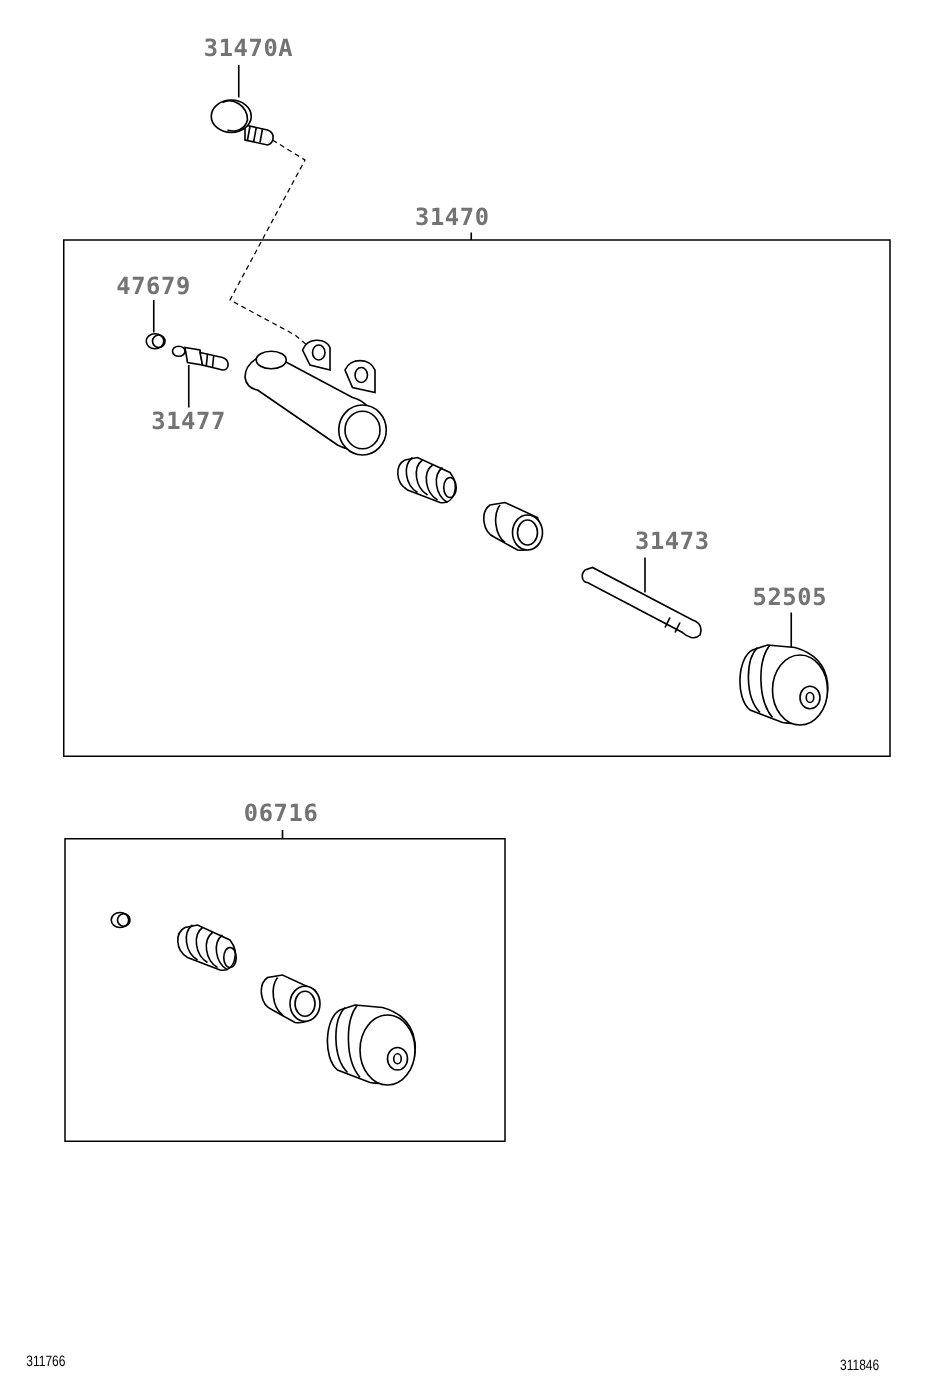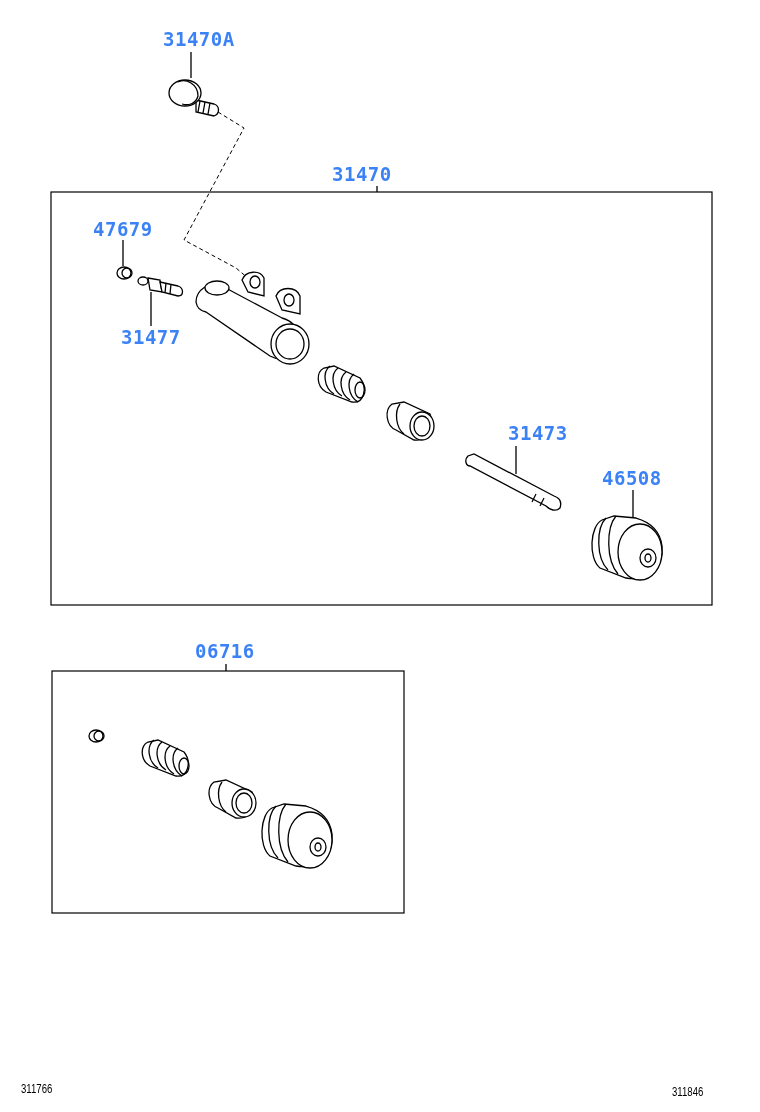--- a/index.html
+++ b/index.html
@@ -1,20 +1,20 @@
 <!DOCTYPE html>
 <html><head>
 <meta charset="utf-8">
 <style>
   html, body { margin:0; padding:0; background:#ffffff; }
   body { width:760px; height:1112px; position:relative; overflow:hidden;
          font-family:"DejaVu Sans Mono", "Liberation Mono", monospace; }
   #canvas { position:absolute; left:0; top:0; width:760px; height:1112px; }
   .part-label { position:absolute; font-family:"DejaVu Sans Mono","Liberation Mono",monospace;
-                font-weight:bold; font-size:19px; color:#3b82f6; letter-spacing:0.5px; line-height:1; }
+                font-weight:bold; font-size:19px; color:#737373; letter-spacing:0.5px; line-height:1; }
   .footer-code { position:absolute; font-family:"Liberation Sans","DejaVu Sans",sans-serif;
                  font-size:12px; color:#000; transform:scaleX(0.8); transform-origin:left top; }
   svg .ln { fill:none; stroke:#000; stroke-width:1.3; }
   svg .fl { fill:#fff; stroke:#000; stroke-width:1.3; }
   svg .dash { fill:none; stroke:#000; stroke-width:1; stroke-dasharray:4 3; }
   svg .box { fill:none; stroke:#000; stroke-width:1.2; }
 </style>
 </head>
 <body>
 
@@ -112,18 +112,18 @@
       <ellipse class="ln" cx="318" cy="847" rx="8" ry="9"></ellipse>
       <ellipse class="ln" cx="318" cy="847" rx="3" ry="4"></ellipse>
     </g>
   </svg>
 
   <div class="part-label" style="left:163px;top:30px">31470A</div>
   <div class="part-label" style="left:332px;top:165px">31470</div>
   <div class="part-label" style="left:93px;top:220px">47679</div>
   <div class="part-label" style="left:121px;top:328px">31477</div>
   <div class="part-label" style="left:508px;top:424px">31473</div>
-  <div class="part-label" style="left:602px;top:469px">46508</div>
+  <div class="part-label" style="left:602px;top:469px">52505</div>
   <div class="part-label" style="left:195px;top:642px">06716</div>
 
   <div class="footer-code" style="left:21px;top:1082px">311766</div>
   <div class="footer-code" style="left:672px;top:1085px">311846</div>
 </div>
 
 </body></html>

